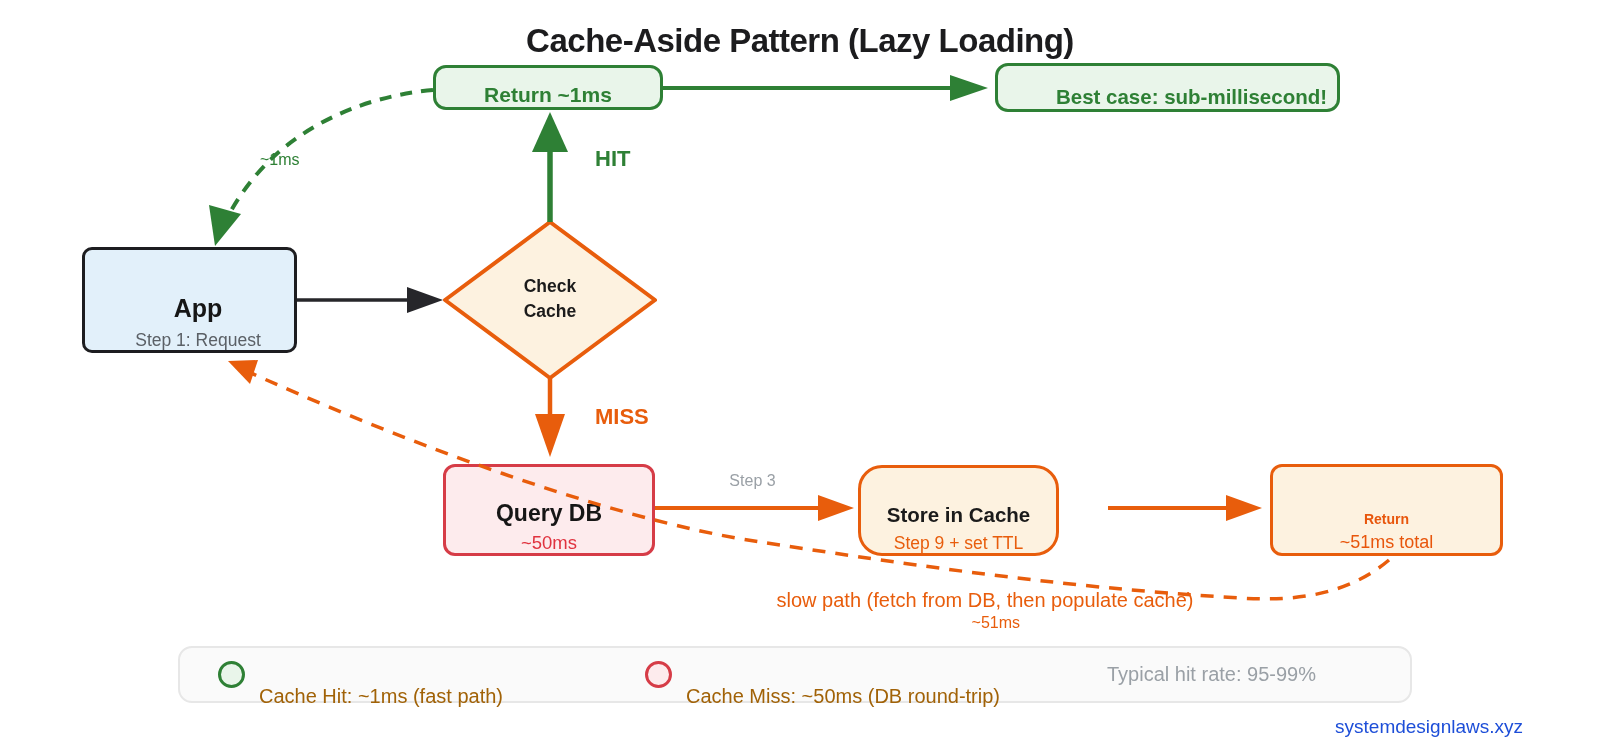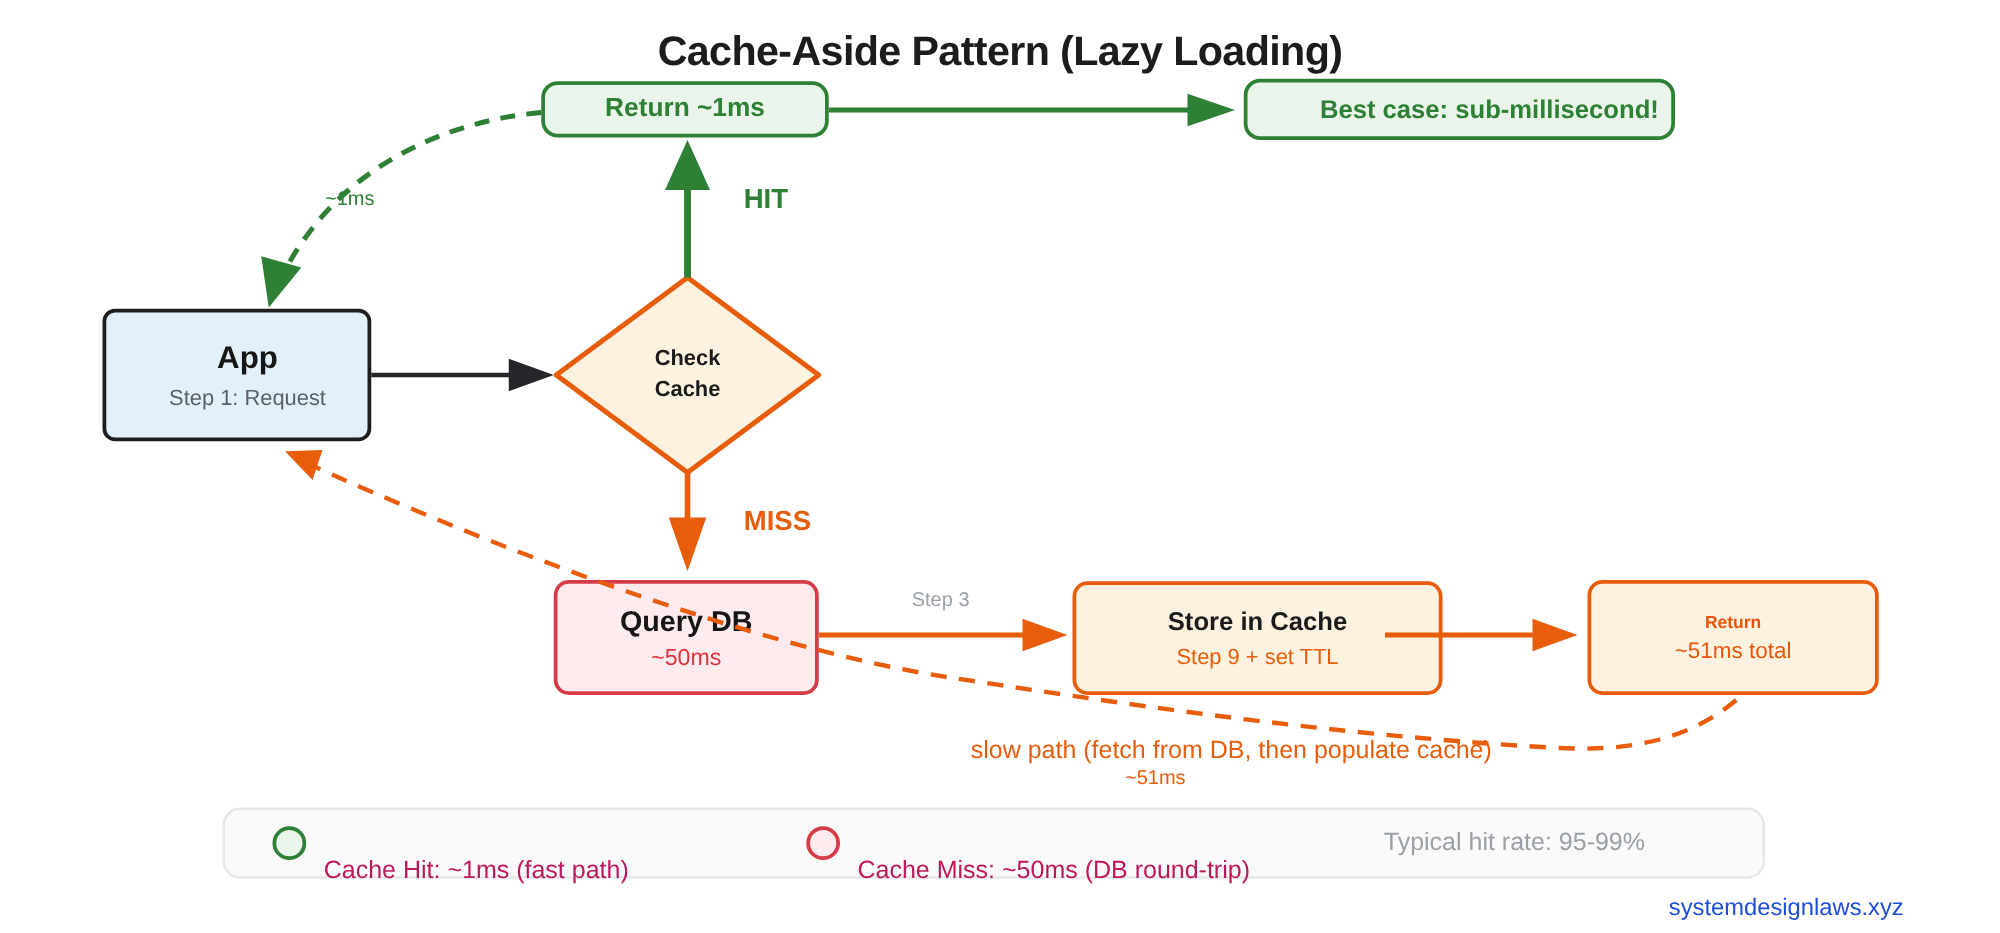--- a/index.html
+++ b/index.html
@@ -5,64 +5,64 @@
   html,body{margin:0;padding:0;background:#fff;}
   .canvas{
     position:relative;width:1600px;height:746px;background:#ffffff;overflow:hidden;
     font-family:"Liberation Sans", sans-serif;
   }
   .title{
     position:absolute;left:0;top:22px;width:1600px;text-align:center;
     font-size:33px;font-weight:800;color:#1c1c1e;letter-spacing:-0.5px;z-index:3;
   }
   .node{
-    position:absolute;display:flex;flex-direction:column;align-items:center;justify-content:center;
+    position:absolute;display:flex;flex-direction:column;align-items:center;justify-content:flex-end;
     box-sizing:border-box;text-align:center;z-index:1;
   }
   .node .lbl{line-height:1.15;}
   .node .sub{line-height:1.15;}
   .green-box{background:#e9f5ea;border:3px solid #2e8035;border-radius:13px;color:#2e8035;font-weight:bold;}
   .n-return-fast{left:433px;top:65px;width:230px;height:45px;font-size:21px;}
   .n-best-case{left:995px;top:63px;width:345px;height:49px;font-size:20.5px;padding-left:48px;}
   .n-app{left:82px;top:247px;width:215px;height:106px;background:#e2f0fa;border:3.5px solid #1d1d20;border-radius:10px;padding-left:17px;}
   .n-app .lbl{font-size:25px;font-weight:bold;color:#161616;margin-bottom:7px;}
   .n-app .sub{font-size:17.5px;color:#5b6066;}
   .n-query-db{left:443px;top:464px;width:212px;height:92px;background:#fdebed;border:3px solid #d63c47;border-radius:12px;}
   .n-query-db .lbl{font-size:23px;font-weight:bold;color:#161616;margin-bottom:5px;}
   .n-query-db .sub{font-size:18.5px;color:#e0333f;}
-  .n-store{left:858px;top:465px;width:296px;height:91px;background:#fdf2e0;border:3px solid #e85d0c;border-radius:12px;}
+  .n-store{left:858px;top:465px;width:201px;height:91px;background:#fdf2e0;border:3px solid #e85d0c;border-radius:24px;}
   .n-store .lbl{font-size:20.5px;font-weight:bold;color:#1b1b1b;margin-bottom:6px;}
   .n-store .sub{font-size:17.5px;color:#e85d0c;}
   .n-return-slow{left:1270px;top:464px;width:233px;height:92px;background:#fdf2e0;border:3px solid #e85d0c;border-radius:12px;}
   .n-return-slow .lbl{font-size:14px;font-weight:bold;color:#e8560c;margin-bottom:5px;}
   .n-return-slow .sub{font-size:18px;color:#e8560c;}
   .diamond-text{
     position:absolute;left:452px;top:274px;width:196px;text-align:center;z-index:3;
     font-size:17.5px;font-weight:bold;color:#1b1b1b;line-height:1.4;
   }
   .svg-layer{position:absolute;left:0;top:0;z-index:2;pointer-events:none;}
   .edge-label{position:absolute;z-index:3;line-height:1.1;}
   .l-hit{left:595px;top:147px;font-size:22px;font-weight:700;color:#2e8035;}
   .l-miss{left:595px;top:405px;font-size:22px;font-weight:800;color:#e85d0c;}
   .l-step3{left:705px;top:472px;width:95px;text-align:center;font-size:16px;color:#9aa0a6;}
   .l-fast-time{left:260px;top:151px;font-size:16px;color:#2e8035;}
   .l-slow-path{left:735px;top:589px;width:500px;text-align:center;font-size:20px;color:#e85d0c;}
-  .l-slow-time{left:900px;top:614px;width:120px;text-align:left;font-size:16px;color:#e85d0c;}
+  .l-slow-time{left:900px;top:614px;width:120px;text-align:right;font-size:16px;color:#e85d0c;}
   .legend{
     position:absolute;left:178px;top:646px;width:1234px;height:57px;box-sizing:border-box;
     background:#fafafa;border:2px solid #e7e7e7;border-radius:14px;z-index:1;
   }
   .legend-item{position:absolute;top:0;height:100%;display:flex;align-items:center;gap:14px;}
   .li-hit{left:38px;}
   .li-miss{left:465px;}
   .li-rate{left:927px;font-size:20px;color:#9aa0a6;}
   .swatch{width:21px;height:21px;border-radius:50%;box-sizing:content-box;flex:0 0 auto;}
   .sw-green{background:#e9f5ea;border:3.5px solid #2e8035;}
   .sw-red{background:#fdebed;border:3.5px solid #d63c47;}
-  .legend-item .txt{font-size:20px;color:#be185d;margin-top:44px;}
+  .legend-item .txt{font-size:20px;color:#a16207;margin-top:44px;}
   .watermark{position:absolute;right:77px;top:716px;font-size:19px;color:#1d4ed8;z-index:1;text-align:center;}
 </style>
 </head>
 <body>
 
 <div class="canvas">
 
   <div class="title">Cache-Aside Pattern (Lazy Loading)</div>
 
   <div class="node green-box n-return-fast">

